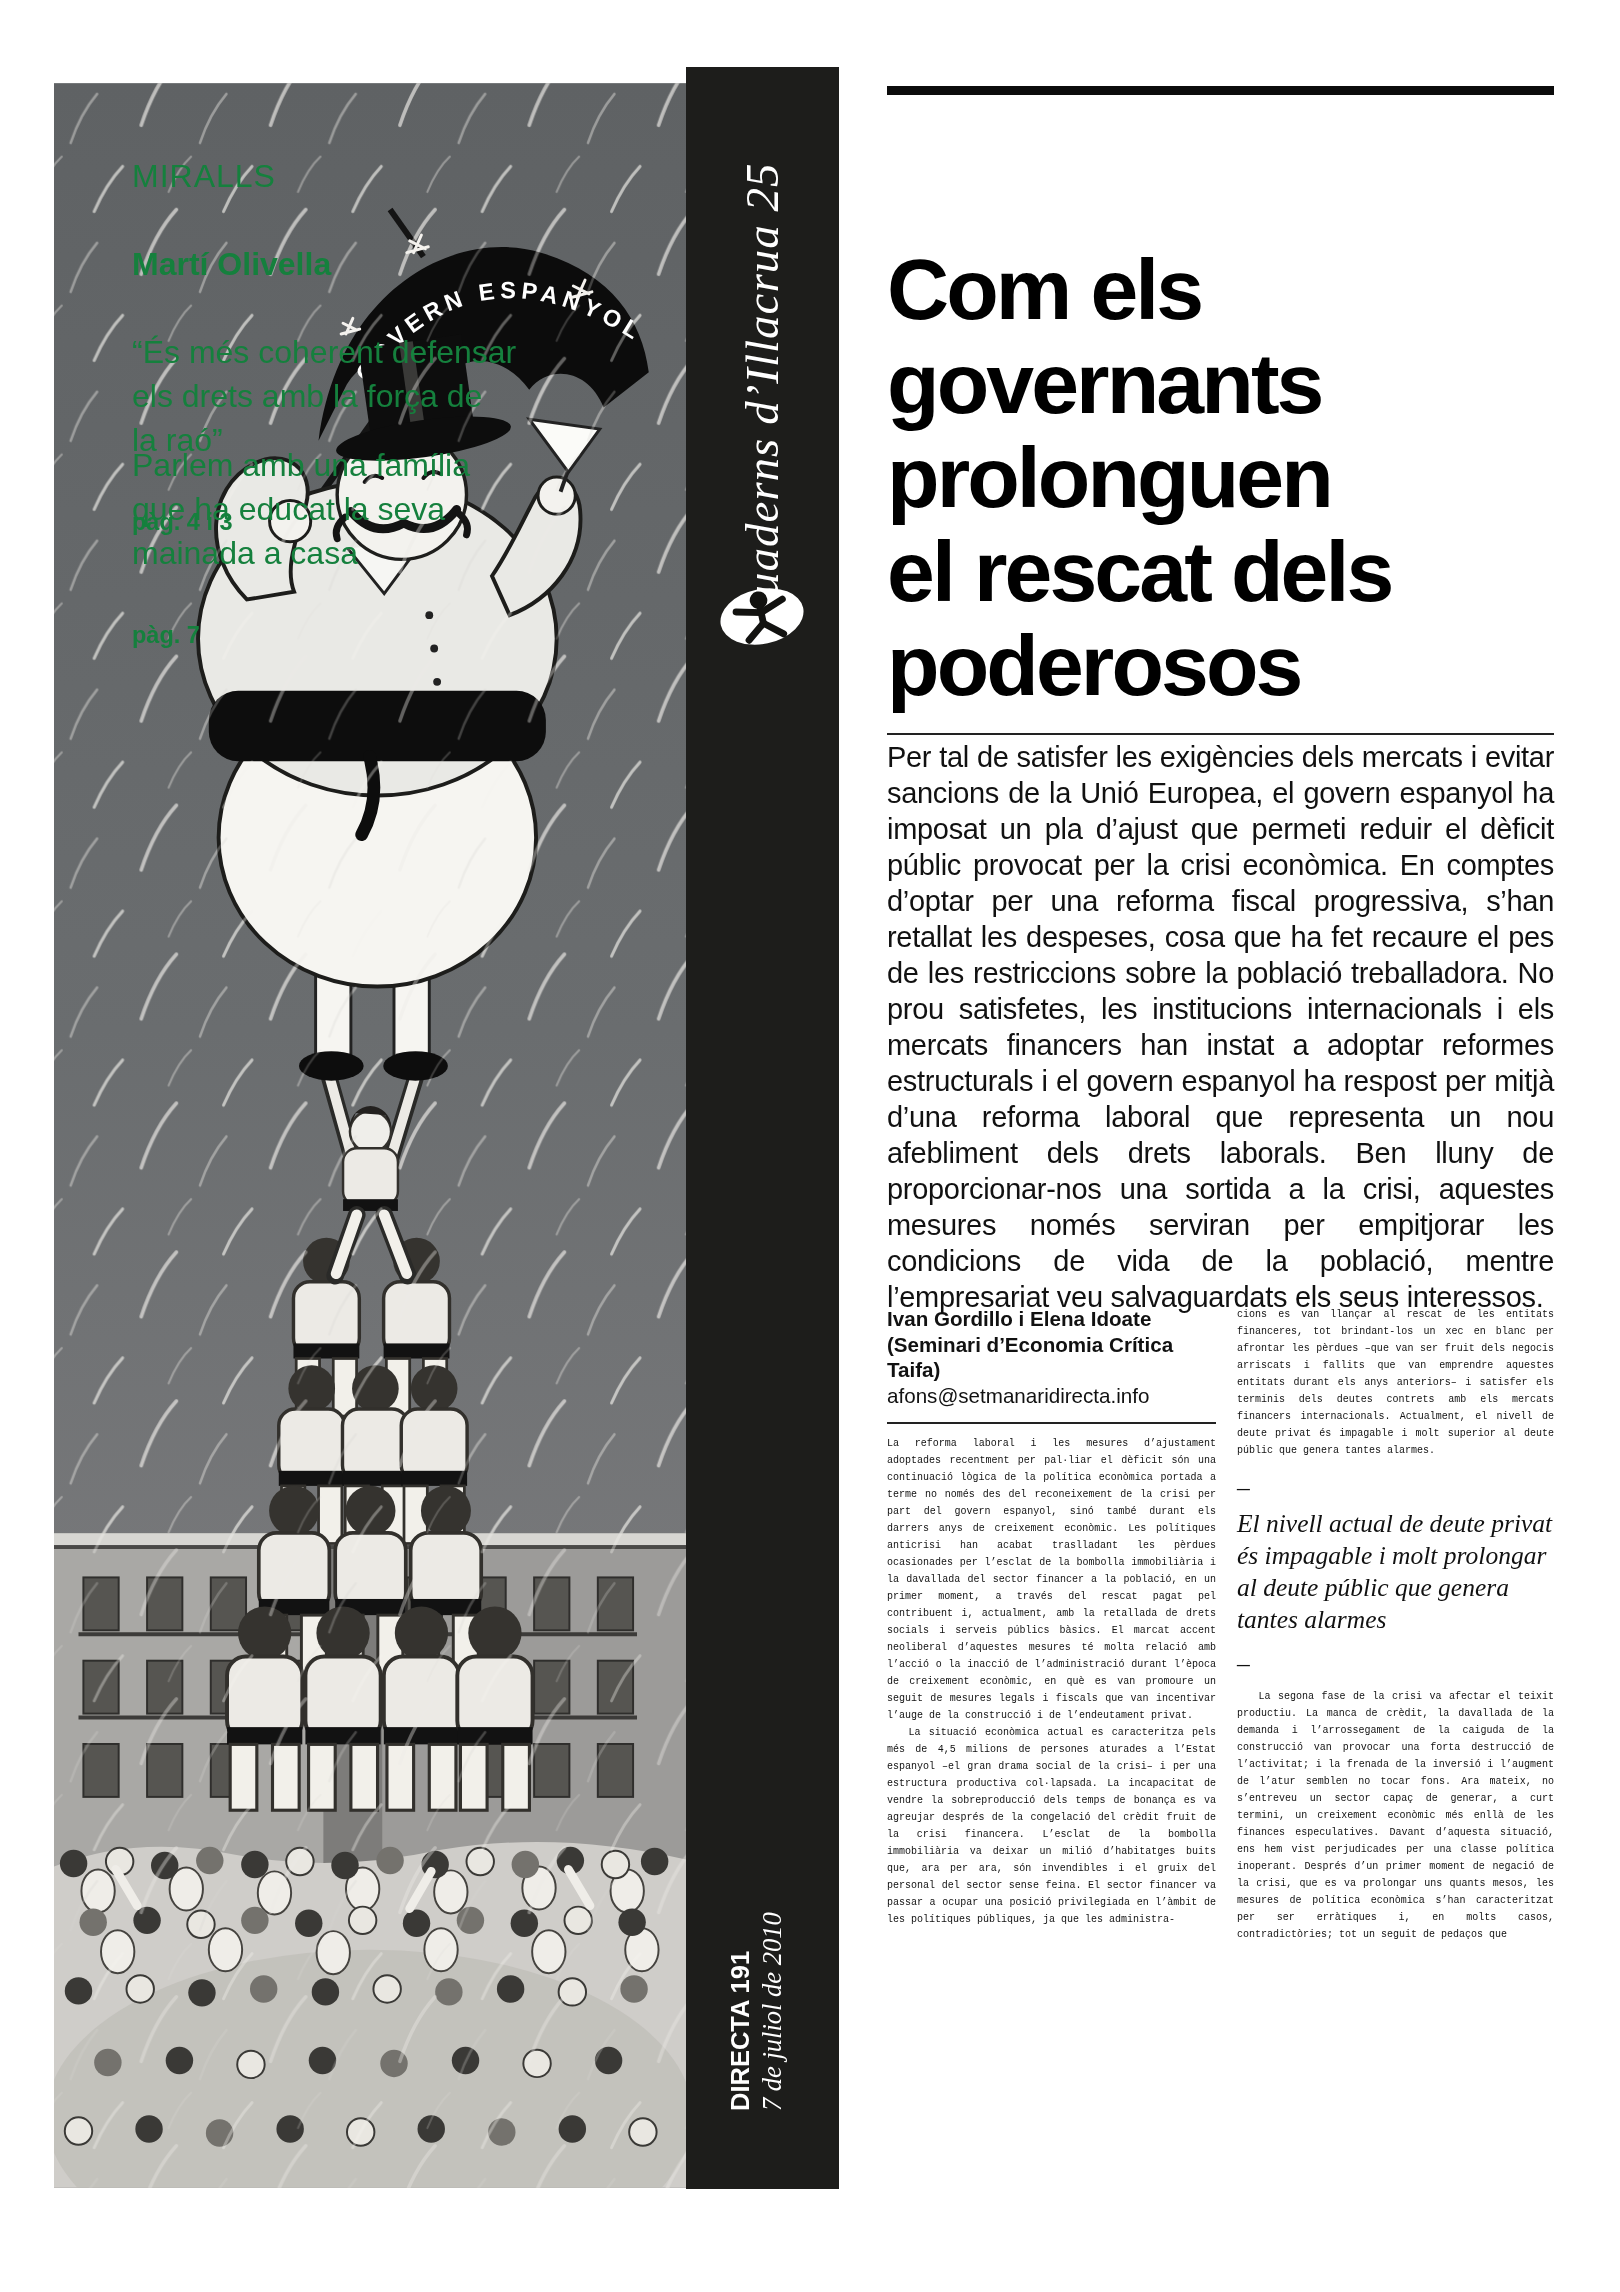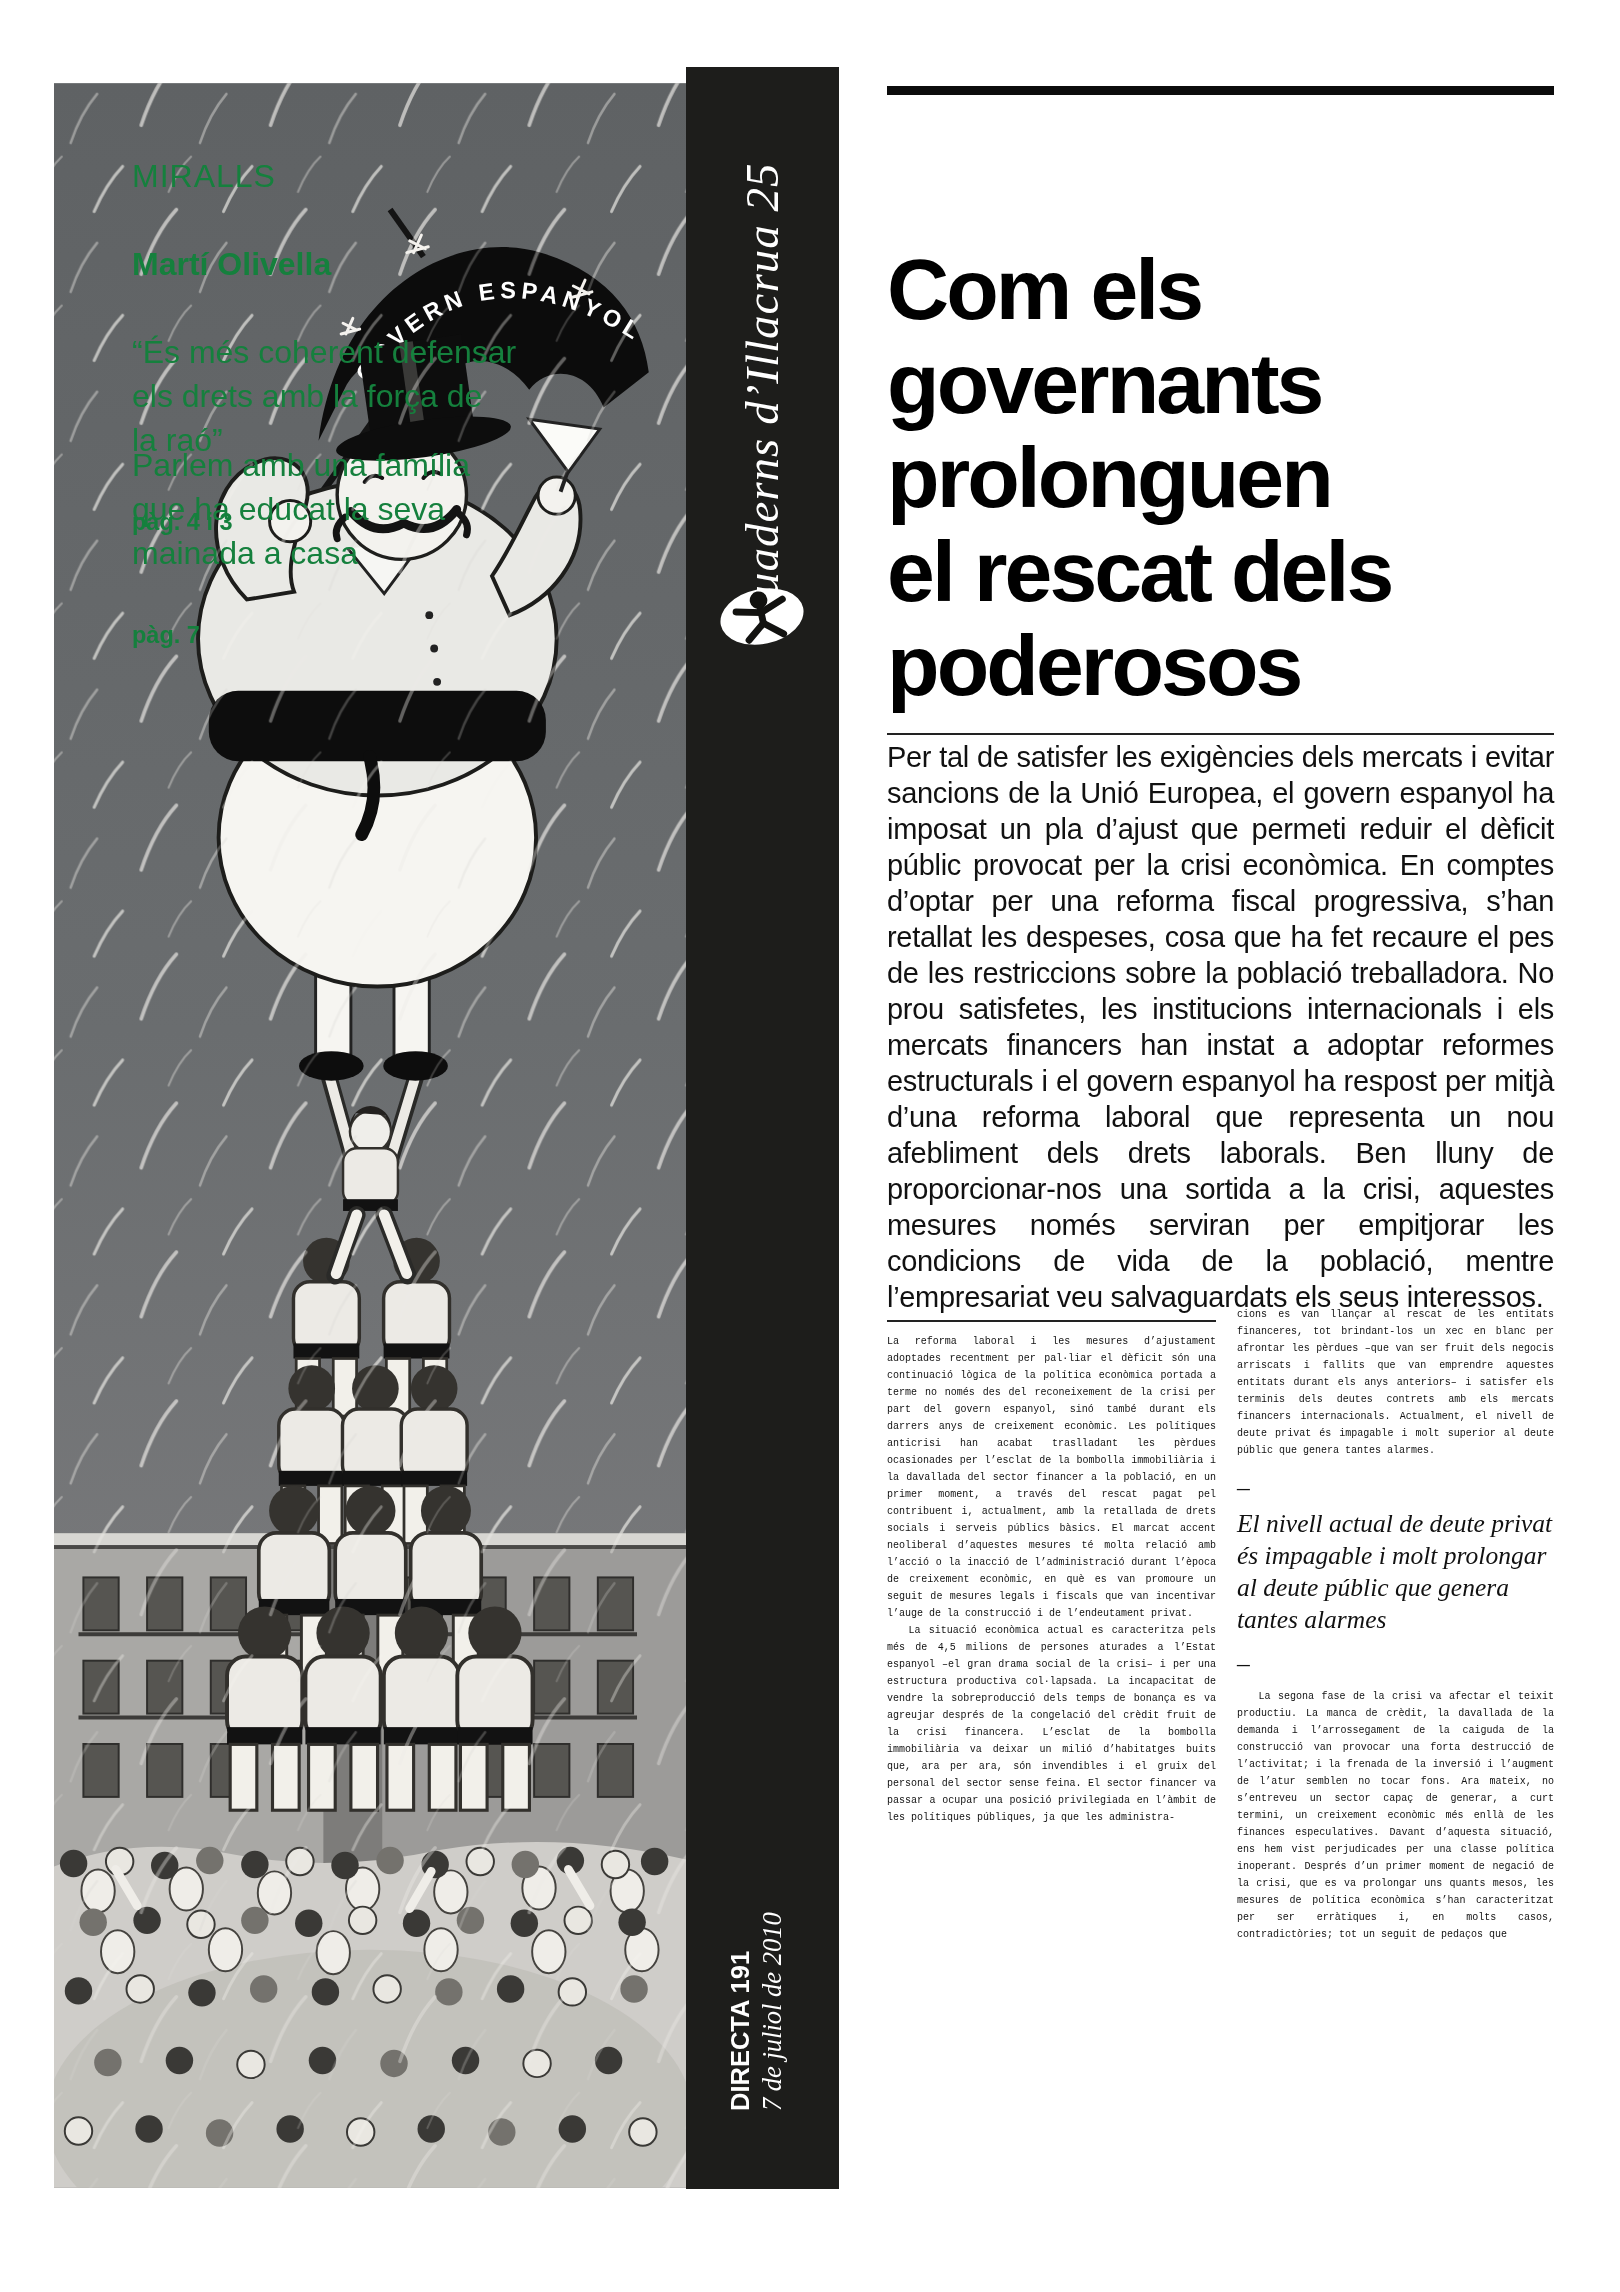--- a/index.html
+++ b/index.html
@@ -331,20 +331,25 @@
     <h1 id="headline" style="margin:147px 0 0 0;">Com els
 governants
 prolonguen
 el rescat dels
 poderosos</h1>
     <div id="hlrule"></div>
     <div id="lede">Per tal de satisfer les exigències dels mercats i evitar sancions de la Unió Europea, el govern espanyol ha imposat un pla d’ajust que permeti reduir el dèficit públic provocat per la crisi econòmica. En comptes d’optar per una reforma fiscal progressiva, s’han retallat les despeses, cosa que ha fet recaure el pes de les restriccions sobre la població treballadora. No prou satisfetes, les institucions internacionals i els mercats financers han instat a adoptar reformes estructurals i el govern espanyol ha respost per mitjà d’una reforma laboral que representa un nou afebliment dels drets laborals. Ben lluny de proporcionar-nos una sortida a la crisi, aquestes mesures només serviran per empitjorar les condicions de vida de la població, mentre l’empresariat veu salvaguardats els seus interessos.</div>
   </div>
 
   <div id="colL">
+    <div id="byline">
+      <div class="b">Ivan Gordillo i Elena Idoate</div>
+      <div class="b">(Seminari d’Economia Crítica Taifa)</div>
+      <div>afons@setmanaridirecta.info</div>
+    </div>
     <div id="bylrule"></div>
     <div class="serif">
       <p>La reforma laboral i les mesures d’ajustament adoptades recentment per pal·liar el dèficit són una continuació lògica de la política econòmica portada a terme no només des del reconeixement de la crisi per part del govern espanyol, sinó també durant els darrers anys de creixement econòmic. Les polítiques anticrisi han acabat traslladant les pèrdues ocasionades per l’esclat de la bombolla immobiliària i la davallada del sector financer a la població, en un primer moment, a través del rescat pagat pel contribuent i, actualment, amb la retallada de drets socials i serveis públics bàsics. El marcat accent neoliberal d’aquestes mesures té molta relació amb l’acció o la inacció de l’administració durant l’època de creixement econòmic, en què es van promoure un seguit de mesures legals i fiscals que van incentivar l’auge de la construcció i de l’endeutament privat.</p>
       <p class="ind">La situació econòmica actual es caracteritza pels més de 4,5 milions de persones aturades a l’Estat espanyol –el gran drama social de la crisi– i per una estructura productiva col·lapsada. La incapacitat de vendre la sobreproducció dels temps de bonança es va agreujar després de la congelació del crèdit fruit de la crisi financera. L’esclat de la bombolla immobiliària va deixar un milió d’habitatges buits que, ara per ara, són invendibles i el gruix del personal del sector sense feina. El sector financer va passar a ocupar una posició privilegiada en l’àmbit de les polítiques públiques, ja que les administra-</p>
     </div>
   </div>
 
   <div id="colR">
     <div class="serif">
       <p>cions es van llançar al rescat de les entitats financeres, tot brindant-los un xec en blanc per afrontar les pèrdues –que van ser fruit dels negocis arriscats i fallits que van emprendre aquestes entitats durant els anys anteriors– i satisfer els terminis dels deutes contrets amb els mercats financers internacionals. Actualment, el nivell de deute privat és impagable i molt superior al deute públic que genera tantes alarmes.</p>

